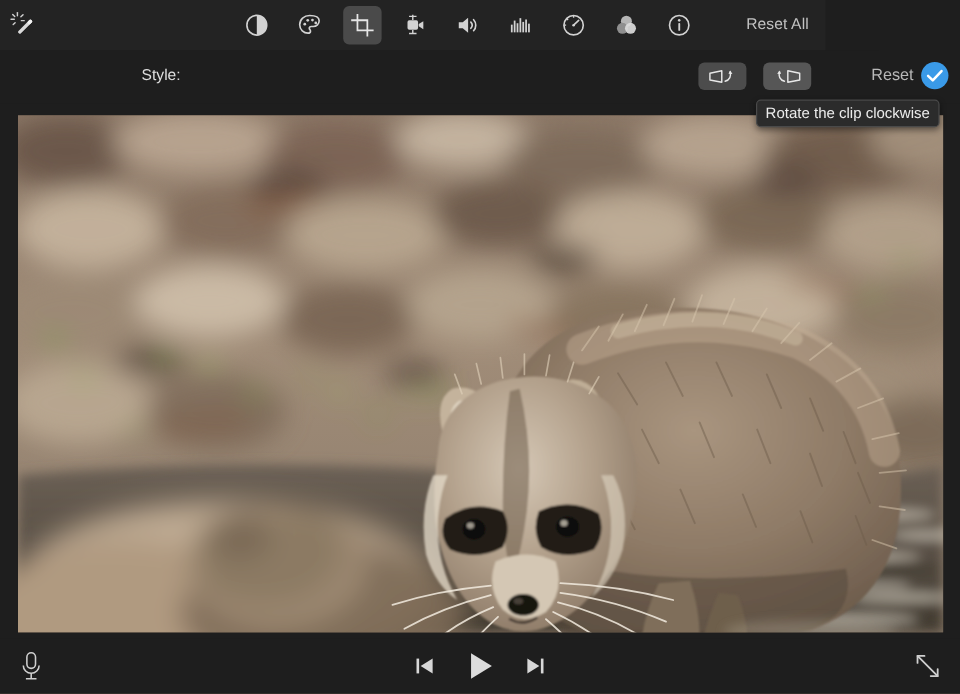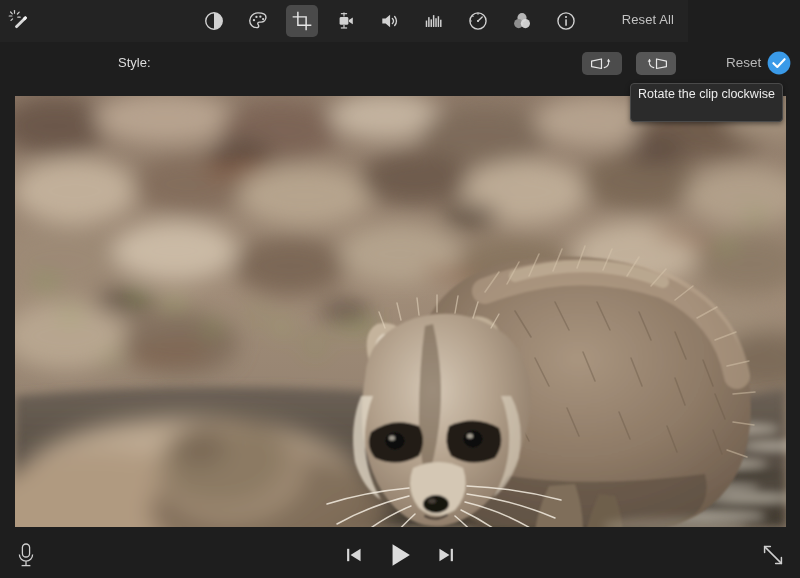--- a/index.html
+++ b/index.html
@@ -76,21 +76,21 @@
   .apply-btn{
     position:absolute; left:766px; top:50px; width:26px; height:26px;
     cursor:pointer;
   }
   .controls .apply-btn{ top:8px; }
 
   
   .tooltip{
     position:absolute; left:630px; top:83px;
     background:#2b2b2b; border:1px solid #4a4a4a;
-    border-radius:4px; padding:3px 7px 20px 7px;
+    border-radius:4px; padding:3px 7px 4px 7px;
     font-size:12.5px; color:#ececec; white-space:nowrap;
     z-index:40; box-shadow:0 2px 5px rgba(0,0,0,.45);
   }
 
   
   .viewer{
     position:absolute; left:0; top:86px; width:800px; height:446px;
     background:#1e1e1e;
   }
   .frame{

